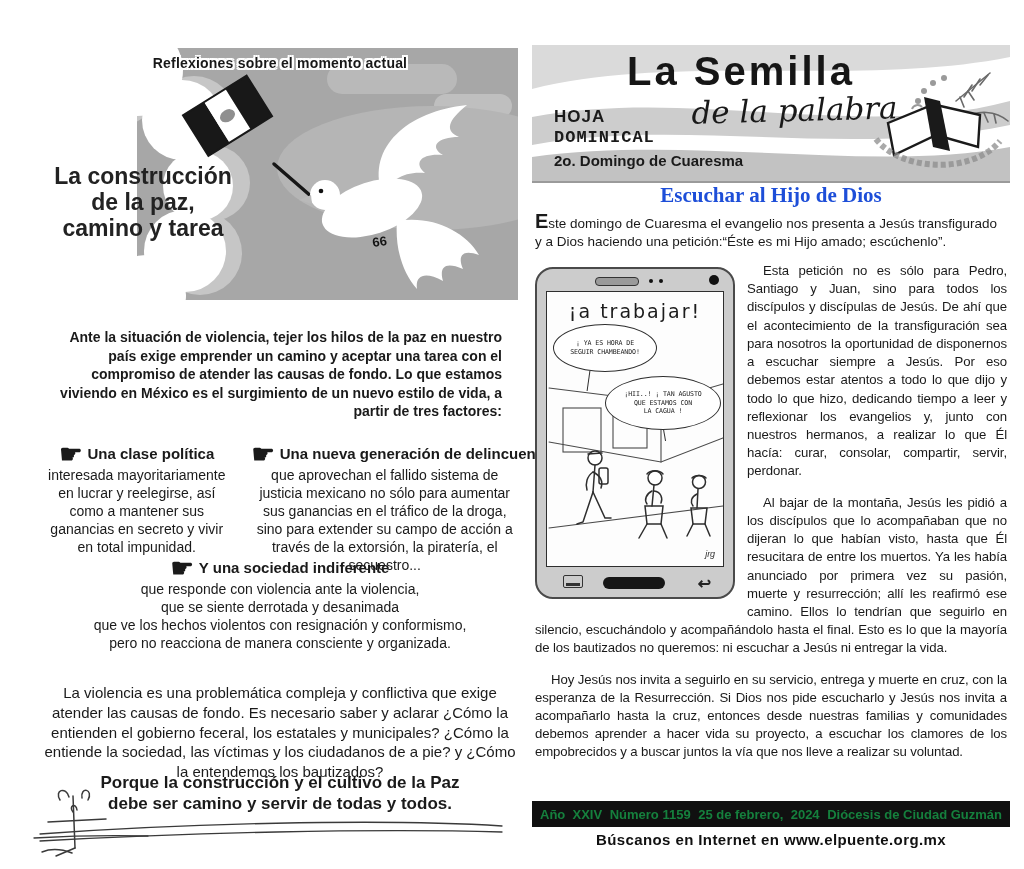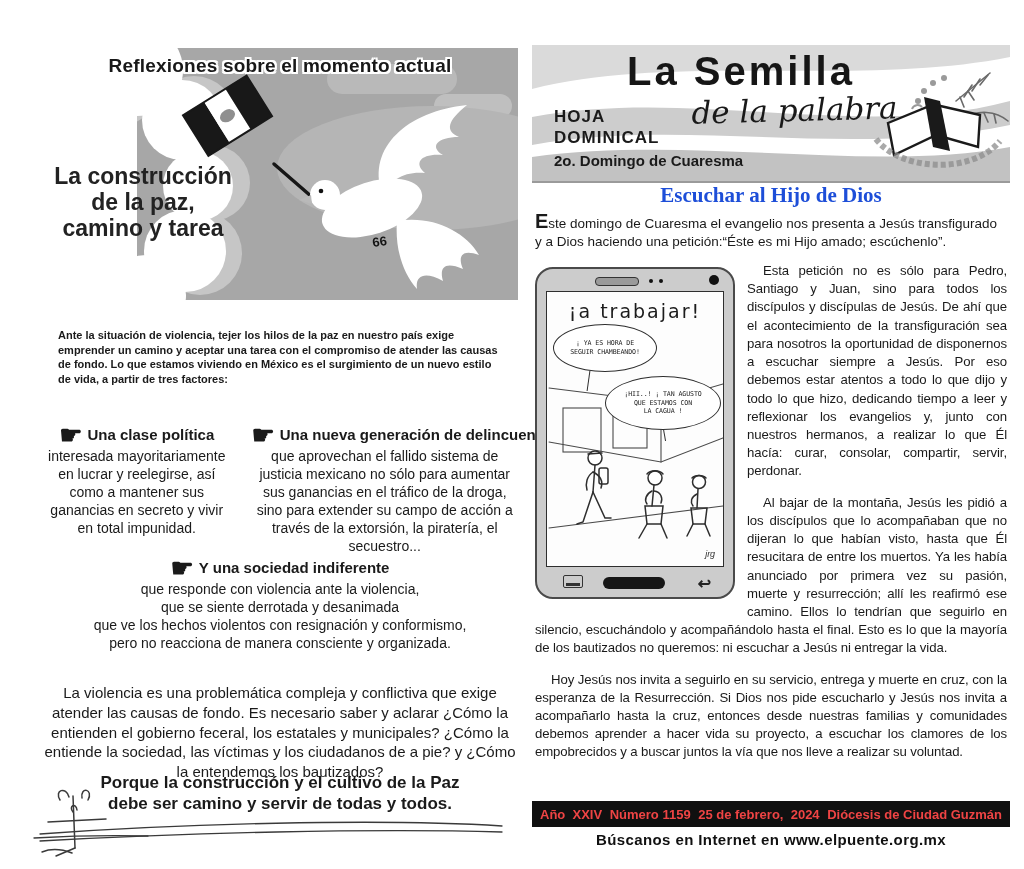--- a/index.html
+++ b/index.html
@@ -3,51 +3,51 @@
 <meta charset="utf-8">
 <style>
   html,body{margin:0;padding:0;background:#e8e8e8;}
   #canvas{position:relative;width:1024px;height:869px;background:#ffffff;margin:0 auto;
           font-family:"Liberation Sans",sans-serif;color:#1a1a1a;overflow:hidden;}
   .abs{position:absolute;}
 
   
   #hero{left:42px;top:48px;width:476px;height:252px;}
   #hero svg{display:block;}
-  #hero-banner{left:0;top:7px;width:100%;text-align:center;font-size:19px;font-weight:bold;
+  #hero-banner{left:0;top:7px;width:100%;text-align:center;font-size:14px;font-weight:bold;
       color:#181818;letter-spacing:.2px;
       text-shadow:-2px -2px 0 #fff,2px -2px 0 #fff,-2px 2px 0 #fff,2px 2px 0 #fff,
                   0 -2px 0 #fff,0 2px 0 #fff,-2px 0 0 #fff,2px 0 0 #fff;}
   #hero-title{left:6px;top:116px;width:190px;text-align:center;font-size:23px;font-weight:bold;
       color:#222;line-height:1.12;white-space:pre-line;}
 
-  #intro{left:58px;top:328px;width:444px;text-align:left;font-weight:bold;font-size:11px;
+  #intro{left:58px;top:328px;width:444px;text-align:right;font-weight:bold;font-size:14px;
       line-height:1.33;}
-  #factors{left:42px;top:425px;width:476px;display:flex;gap:20px;}
+  #factors{left:42px;top:444px;width:476px;display:flex;gap:20px;}
   .factor{text-align:center;font-size:14px;line-height:1.3;}
   .factor-head{font-weight:bold;font-size:15px;margin-bottom:2px;white-space:nowrap;}
   .hand{font-size:26px;vertical-align:-4px;margin-right:5px;line-height:0;}
   #factor-1{width:44%;}
   #factor-2{width:56%;}
   #factor-3{left:58px;top:558px;width:444px;text-align:center;font-size:14px;line-height:1.3;}
   #factor-3 .factor-body{white-space:pre-line;}
   #left-paragraph{left:44px;top:683px;width:472px;text-align:center;font-size:15px;line-height:1.32;}
   #left-closing{left:58px;top:772px;width:444px;text-align:center;font-size:17px;font-weight:bold;
       line-height:1.25;white-space:pre-line;}
   #left-sketch{left:28px;top:786px;width:484px;height:75px;pointer-events:none;}
 
   
   #masthead{left:532px;top:45px;width:478px;height:136px;border-bottom:2px solid #9a9a9a;}
   #masthead-title1{left:95px;top:4px;width:285px;text-align:left;font-size:40px;font-weight:bold;
       letter-spacing:3px;color:#161616;}
   #masthead-title2{left:120px;top:47px;width:285px;text-align:center;font-size:31px;
       font-family:"DejaVu Serif","Liberation Serif",serif;font-style:italic;color:#191919;
       transform:rotate(-1.5deg);}
   #masthead-sub1{left:22px;top:62px;font-size:17px;font-weight:bold;letter-spacing:1px;}
-  #masthead-sub2{left:22px;top:83px;font-size:17px;font-weight:bold;letter-spacing:1px;}
+  #masthead-sub2{left:22px;top:83px;font-size:17px;font-weight:bold;letter-spacing:1px;font-family:Liberation Mono, monospace;}
   #masthead-edition{left:22px;top:107px;font-size:15px;font-weight:bold;}
   #masthead-logo{left:328px;top:22px;}
 
   #article-heading{left:532px;top:183px;width:478px;text-align:center;
       font-family:"Liberation Serif",serif;font-weight:bold;font-size:21px;color:#1d4ed8;}
   #lead{left:535px;top:211px;width:472px;font-size:13.5px;line-height:1.35;text-align:left;}
   #lead .dropcap{font-weight:bold;font-size:20px;line-height:1;}
   #article-body{left:535px;top:262px;width:472px;font-size:13.2px;line-height:1.38;
       text-align:justify;letter-spacing:-.1px;}
   #article-body p{margin:0 0 13px 0;text-indent:16px;}
@@ -76,21 +76,21 @@
   #bubble-2::after{content:"";position:absolute;left:58px;bottom:-12px;height:12px;
       border-left:1.4px solid #2e2e2e;transform:skewX(10deg);}
   #cartoon-scene{position:absolute;left:0;top:0;}
   #cartoon-sig{position:absolute;right:8px;bottom:6px;font-size:9px;font-style:italic;color:#333;}
   #ph-menu{position:absolute;bottom:9px;left:26px;width:18px;height:11px;border:1.5px solid #333;
       border-radius:2px;}
   #ph-menu::after{content:"";position:absolute;left:2px;right:2px;bottom:1px;height:3px;background:#333;}
   #ph-home{position:absolute;bottom:8px;left:66px;width:62px;height:12px;background:#161616;border-radius:6px;}
   #ph-back{position:absolute;bottom:2px;right:22px;font-size:16px;color:#222;font-weight:bold;}
 
-  #footer-bar{left:532px;top:801px;width:478px;height:26px;background:#101010;color:#ef4444;
+  #footer-bar{left:532px;top:801px;width:478px;height:26px;background:#101010;color:#15803d;
       display:flex;align-items:center;justify-content:space-between;font-size:13px;font-weight:bold;
       padding:0 8px;box-sizing:border-box;white-space:pre;}
   #web-line{left:532px;top:831px;width:478px;text-align:center;font-size:15px;font-weight:bold;
       letter-spacing:.4px;color:#111;}
 </style>
 </head>
 <body>
 
 <div id="canvas">
 

